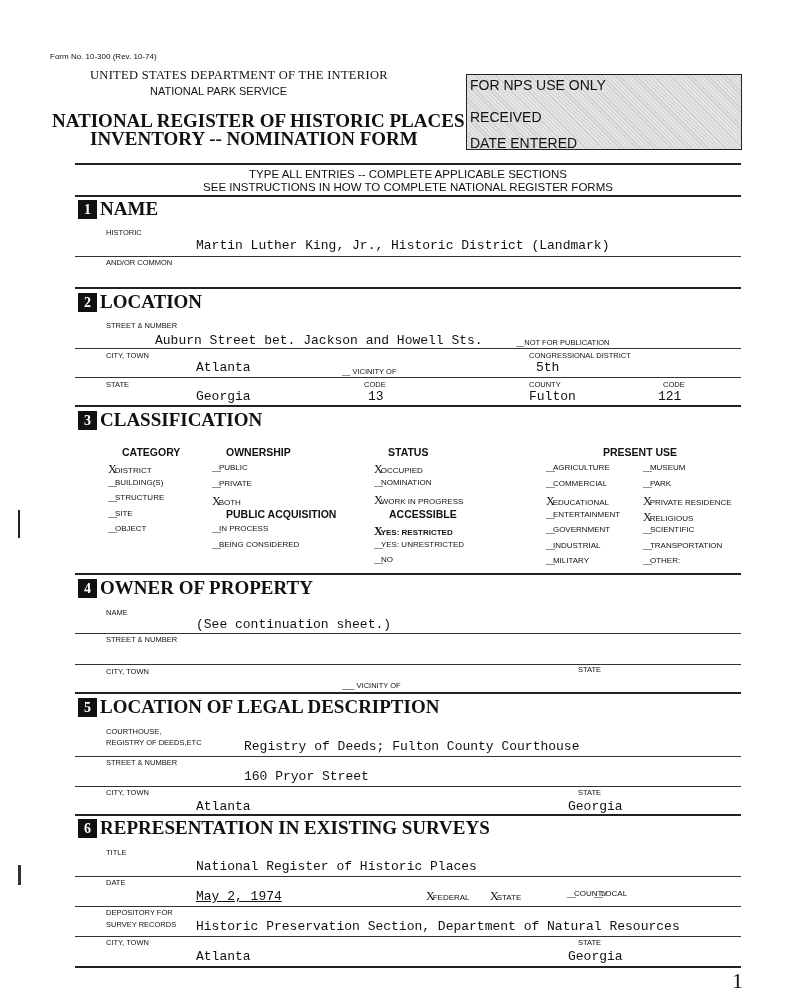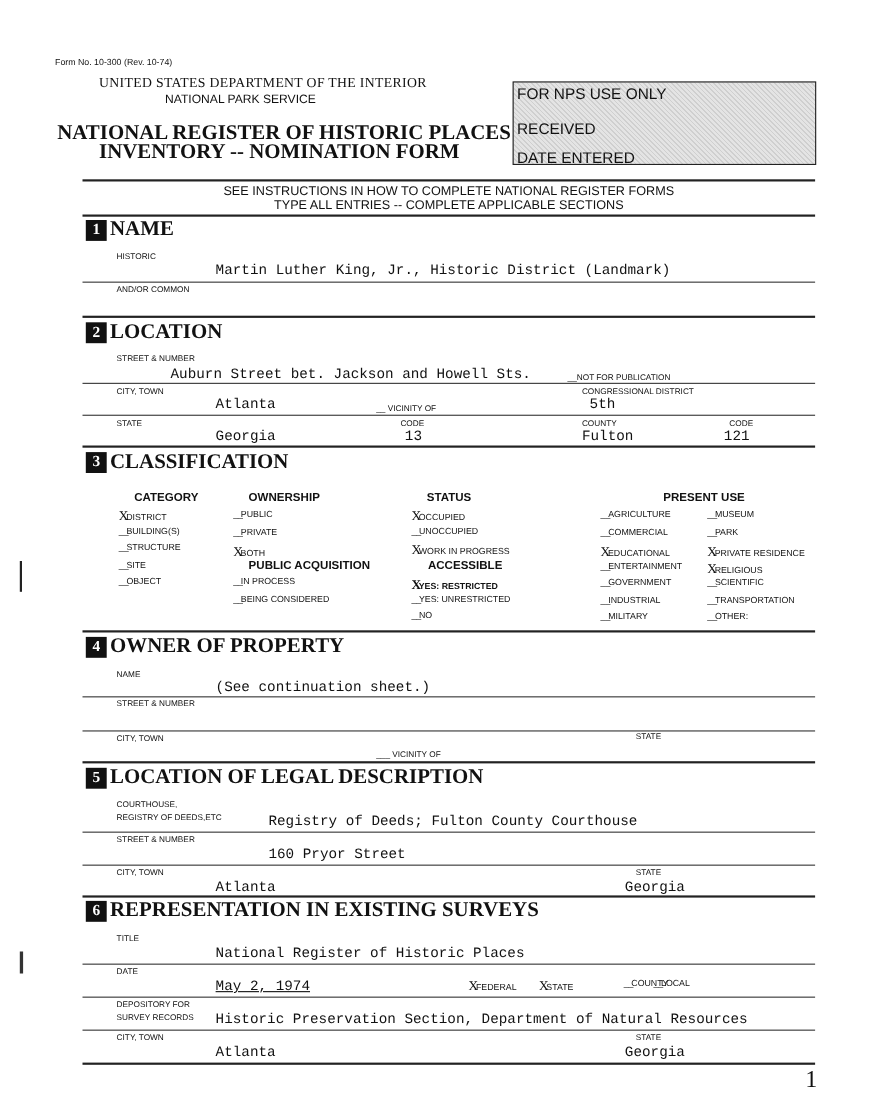--- a/index.html
+++ b/index.html
@@ -35,22 +35,22 @@
 <div class="abs title2">INVENTORY -- NOMINATION FORM</div>
 
 <div class="abs npsbox">
   <div style="top:2px">FOR NPS USE ONLY</div>
   <div style="top:34px">RECEIVED</div>
   <div style="top:60px">DATE ENTERED</div>
 </div>
 
 <div class="rule" style="top:163px"></div>
 <div class="instr" style="top:168px">
+  <div>TYPE ALL ENTRIES -- COMPLETE APPLICABLE SECTIONS</div>
   <div>SEE INSTRUCTIONS IN HOW TO COMPLETE NATIONAL REGISTER FORMS</div>
-  <div>TYPE ALL ENTRIES -- COMPLETE APPLICABLE SECTIONS</div>
 </div>
 <div class="rule" style="top:195px"></div>
 
 <div class="secnum" style="left:78px;top:200px">1</div>
 <div class="sectitle" style="left:100px;top:198px">NAME</div>
 <div class="lbl" style="left:106px;top:228px">HISTORIC</div>
 <div class="val" style="left:196px;top:238px">Martin Luther King, Jr., Historic District (Landmark)</div>
 <div class="rule thin" style="top:256px"></div>
 <div class="lbl" style="left:106px;top:258px">AND/OR COMMON</div>
 <div class="rule" style="top:287px"></div>
@@ -92,21 +92,21 @@
     <div class="chk" style="left: 108px; top: 477.5px;"><span class="x" style="font-size: 8px; font-family: &quot;Liberation Sans&quot;, sans-serif;">__</span><span>BUILDING(S)</span></div>
     <div class="chk" style="left: 108px; top: 493px;"><span class="x" style="font-size: 8px; font-family: &quot;Liberation Sans&quot;, sans-serif;">__</span><span>STRUCTURE</span></div>
     <div class="chk" style="left: 108px; top: 508.5px;"><span class="x" style="font-size: 8px; font-family: &quot;Liberation Sans&quot;, sans-serif;">__</span><span>SITE</span></div>
     <div class="chk" style="left: 108px; top: 524px;"><span class="x" style="font-size: 8px; font-family: &quot;Liberation Sans&quot;, sans-serif;">__</span><span>OBJECT</span></div>
     <div class="chk" style="left: 212px; top: 463px;"><span class="x" style="font-size: 8px; font-family: &quot;Liberation Sans&quot;, sans-serif;">__</span><span>PUBLIC</span></div>
     <div class="chk" style="left: 212px; top: 478.5px;"><span class="x" style="font-size: 8px; font-family: &quot;Liberation Sans&quot;, sans-serif;">__</span><span>PRIVATE</span></div>
     <div class="chk" style="left: 212px; top: 494px;"><span class="x">X</span><span>BOTH</span></div>
     <div class="chk" style="left: 212px; top: 524px;"><span class="x" style="font-size: 8px; font-family: &quot;Liberation Sans&quot;, sans-serif;">__</span><span>IN PROCESS</span></div>
     <div class="chk" style="left: 212px; top: 539.5px;"><span class="x" style="font-size: 8px; font-family: &quot;Liberation Sans&quot;, sans-serif;">__</span><span>BEING CONSIDERED</span></div>
     <div class="chk" style="left: 374px; top: 462px;"><span class="x">X</span><span>OCCUPIED</span></div>
-    <div class="chk" style="left: 374px; top: 477.5px;"><span class="x" style="font-size: 8px; font-family: &quot;Liberation Sans&quot;, sans-serif;">__</span><span>UNOCCUPIED</span></div>
+    <div class="chk" style="left: 374px; top: 477.5px;"><span class="x" style="font-size: 8px; font-family: &quot;Liberation Sans&quot;, sans-serif;">__</span><span>NOMINATION</span></div>
     <div class="chk" style="left: 374px; top: 493px;"><span class="x">X</span><span>WORK IN PROGRESS</span></div>
     <div class="chk" style="left: 374px; top: 524px; font-weight: bold;"><span class="x">X</span><span>YES: RESTRICTED</span></div>
     <div class="chk" style="left: 374px; top: 539.5px;"><span class="x" style="font-size: 8px; font-family: &quot;Liberation Sans&quot;, sans-serif;">__</span><span>YES: UNRESTRICTED</span></div>
     <div class="chk" style="left: 374px; top: 555px;"><span class="x" style="font-size: 8px; font-family: &quot;Liberation Sans&quot;, sans-serif;">__</span><span>NO</span></div>
     <div class="chk" style="left: 546px; top: 463px;"><span class="x" style="font-size: 8px; font-family: &quot;Liberation Sans&quot;, sans-serif;">__</span><span>AGRICULTURE</span></div>
     <div class="chk" style="left: 546px; top: 478.5px;"><span class="x" style="font-size: 8px; font-family: &quot;Liberation Sans&quot;, sans-serif;">__</span><span>COMMERCIAL</span></div>
     <div class="chk" style="left: 546px; top: 494px;"><span class="x">X</span><span>EDUCATIONAL</span></div>
     <div class="chk" style="left: 546px; top: 509.5px;"><span class="x" style="font-size: 8px; font-family: &quot;Liberation Sans&quot;, sans-serif;">__</span><span>ENTERTAINMENT</span></div>
     <div class="chk" style="left: 546px; top: 525px;"><span class="x" style="font-size: 8px; font-family: &quot;Liberation Sans&quot;, sans-serif;">__</span><span>GOVERNMENT</span></div>
     <div class="chk" style="left: 546px; top: 540.5px;"><span class="x" style="font-size: 8px; font-family: &quot;Liberation Sans&quot;, sans-serif;">__</span><span>INDUSTRIAL</span></div>

